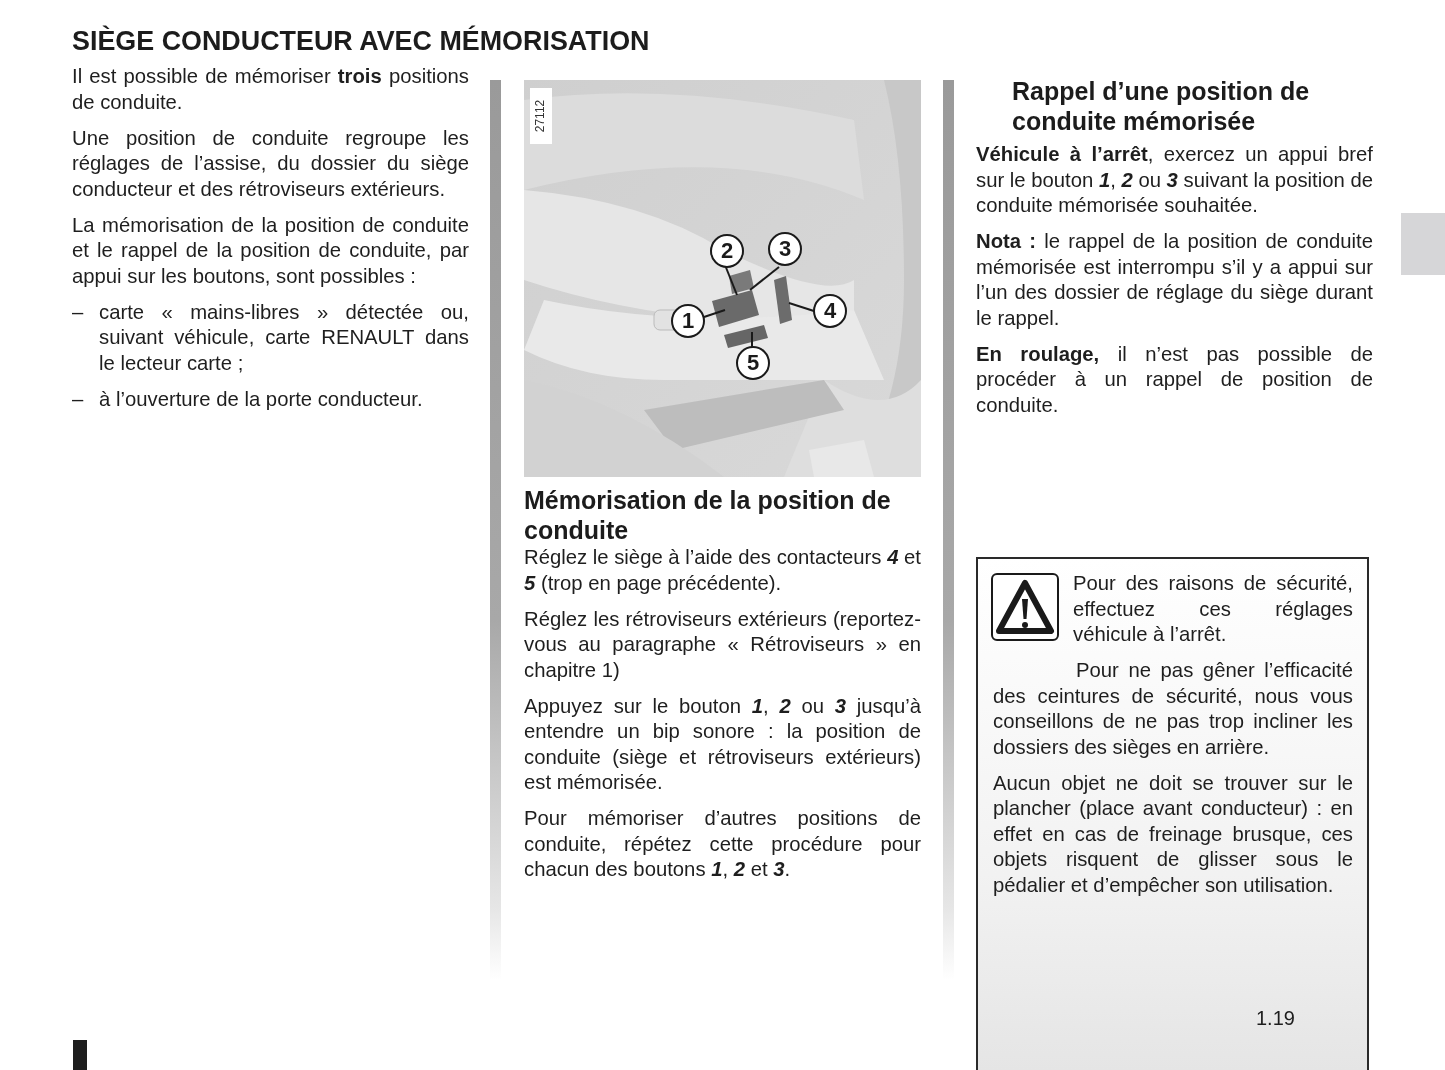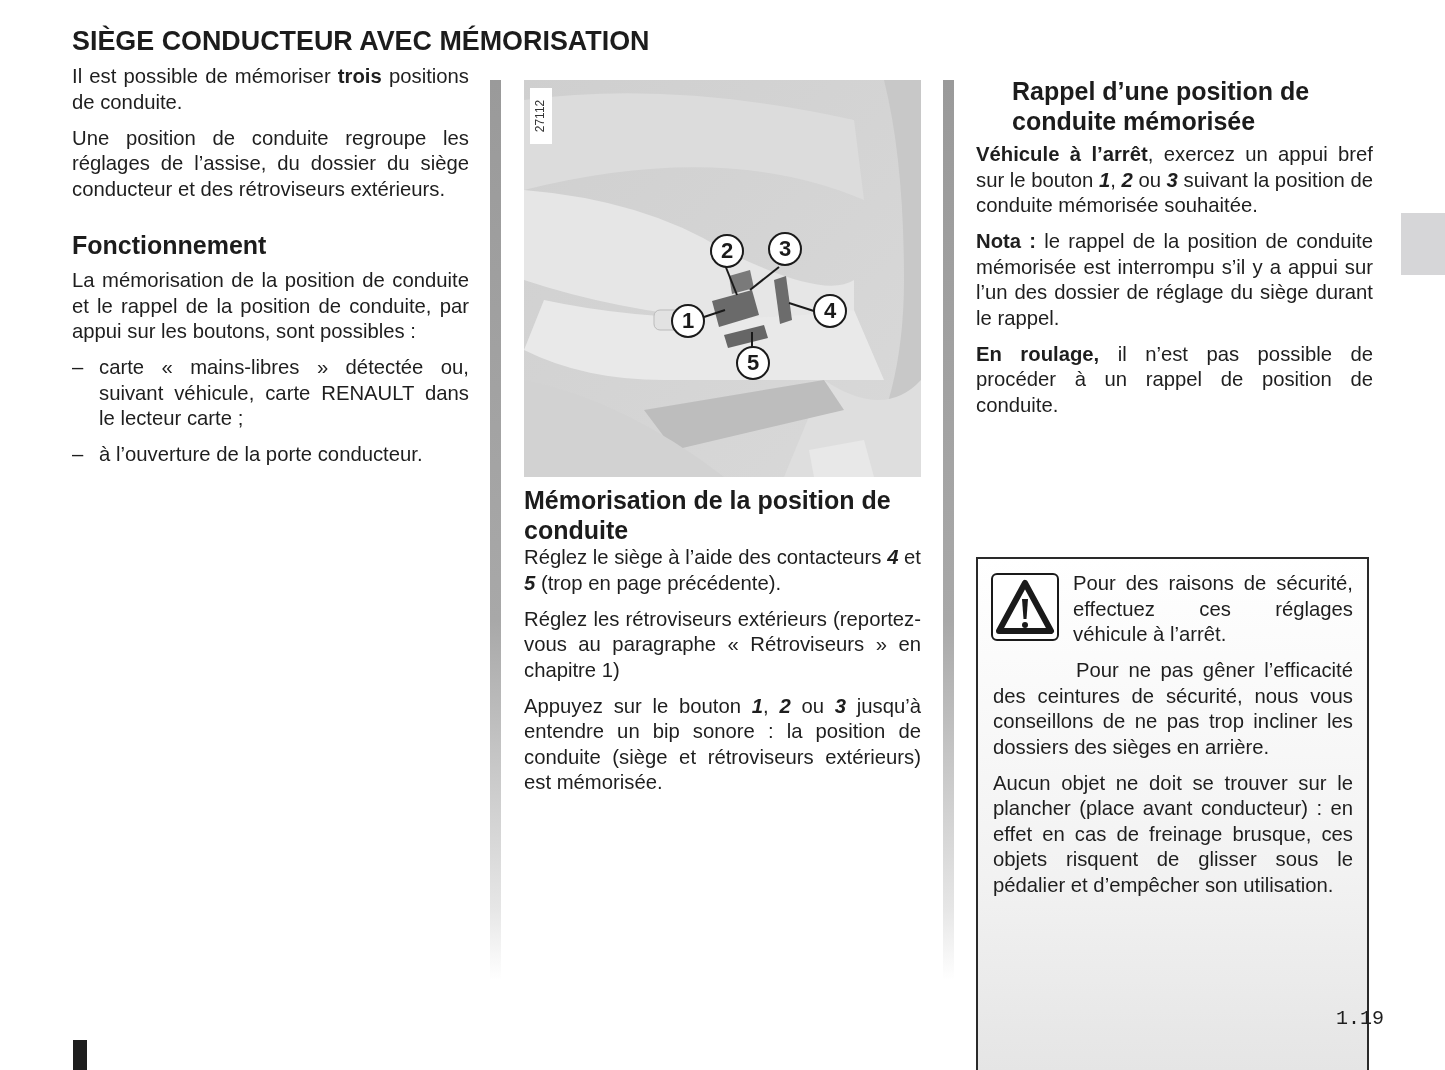--- a/index.html
+++ b/index.html
@@ -59,40 +59,39 @@
     background:linear-gradient(to bottom, #ffffff 0%, #f2f2f2 60%, #e4e4e4 100%);
     padding:12px 14px 0 15px; font-size:20.3px; line-height:25.5px;
   }
   .warning-box p { margin:0 0 10.5px 0; text-align:justify; }
   .warn-icon {
     float:left; width:68px; height:68px; margin:2px 14px 4px -2px;
     border:2px solid #1a1a1a; border-radius:6px; box-sizing:border-box; background:#fff;
   }
   .warning-box .indent { text-indent:83px; }
   .page-number {
-    position:absolute; left:1336px; top:1007px; font-size:20px; color:#1e1e1e;font-family:Liberation Mono, monospace;
+    position:absolute; left:1256px; top:1007px; font-size:20px; color:#1e1e1e;
   }
   .corner-mark {
     position:absolute; left:73px; top:1040px; width:14px; height:30px; background:#1e1e1e;
   }
   b.n { font-style:italic; font-weight:bold; }
 </style>
 </head>
 <body>
 
 <h1 class="title">SIÈGE CONDUCTEUR AVEC MÉMORISATION</h1>
 
 <div class="sep sep1"></div>
 <div class="sep sep2"></div>
 <div class="tab-marker"></div>
 
 <div class="col col1">
   <p><span>Il est possible de mémoriser </span><b>trois</b><span> positions de conduite.</span></p>
   <p>Une position de conduite regroupe les réglages de l’assise, du dossier du siège conducteur et des rétroviseurs extérieurs.</p>
-  <h2>Fonctionnement</h2>
   <p>La mémorisation de la position de conduite et le rappel de la position de conduite, par appui sur les boutons, sont possibles :</p>
   <ul class="dash">
     <li><span class="dash-mark">–</span><span>carte « mains-libres » détectée ou, suivant véhicule, carte RENAULT dans le lecteur carte ;</span></li>
     <li><span class="dash-mark">–</span><span>à l’ouverture de la porte conducteur.</span></li>
   </ul>
 </div>
 
 <div class="col col2">
   <div class="photo">
     <svg width="397" height="397" viewBox="0 0 397 397">
@@ -128,20 +127,21 @@
     <div class="callout" style="left:147px;top:224px;">1</div>
     <div class="callout" style="left:186px;top:154px;">2</div>
     <div class="callout" style="left:244px;top:152px;">3</div>
     <div class="callout" style="left:289px;top:214px;">4</div>
     <div class="callout" style="left:212px;top:266px;">5</div>
   </div>
   <h2>Mémorisation de la position de conduite</h2>
   <p><span>Réglez le siège à l’aide des contacteurs </span><b class="n">4</b><span> et </span><b class="n">5</b><span> (trop en page précédente).</span></p>
   <p>Réglez les rétroviseurs extérieurs (reportez-vous au paragraphe « Rétroviseurs » en chapitre 1)</p>
   <p><span>Appuyez sur le bouton </span><b class="n">1</b><span>, </span><b class="n">2</b><span> ou </span><b class="n">3</b><span> jusqu’à entendre un bip sonore : la position de conduite (siège et rétroviseurs extérieurs) est mémorisée.</span></p>
+  <p><span>Pour mémoriser d’autres positions de conduite, répétez cette procédure pour chacun des boutons </span><b class="n">1</b><span>, </span><b class="n">2</b><span> et </span><b class="n">3</b><span>.</span></p>
 </div>
 
 <div class="col col3">
   <h2>Rappel d’une position de conduite mémorisée</h2>
   <p><b>Véhicule à l’arrêt</b><span>, exercez un appui bref sur le bouton </span><b class="n">1</b><span>, </span><b class="n">2</b><span> ou </span><b class="n">3</b><span> suivant la position de conduite mémorisée souhaitée.</span></p>
   <p><b>Nota :</b><span> le rappel de la position de conduite mémorisée est interrompu s’il y a appui sur l’un des dossier de réglage du siège durant le rappel.</span></p>
   <p><b>En roulage,</b><span> il n’est pas possible de procéder à un rappel de position de conduite.</span></p>
 </div>
 
 <div class="warning-box">

